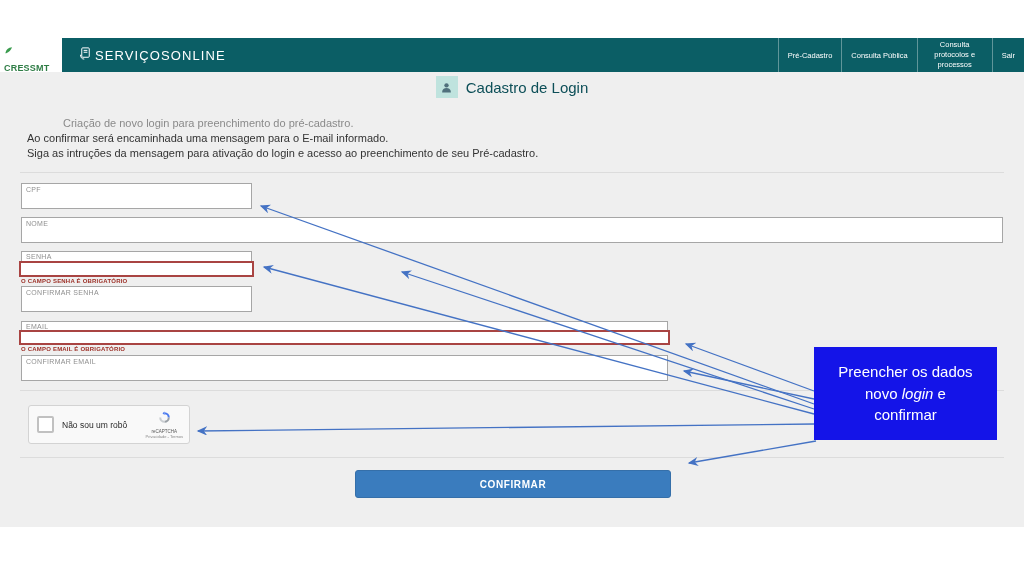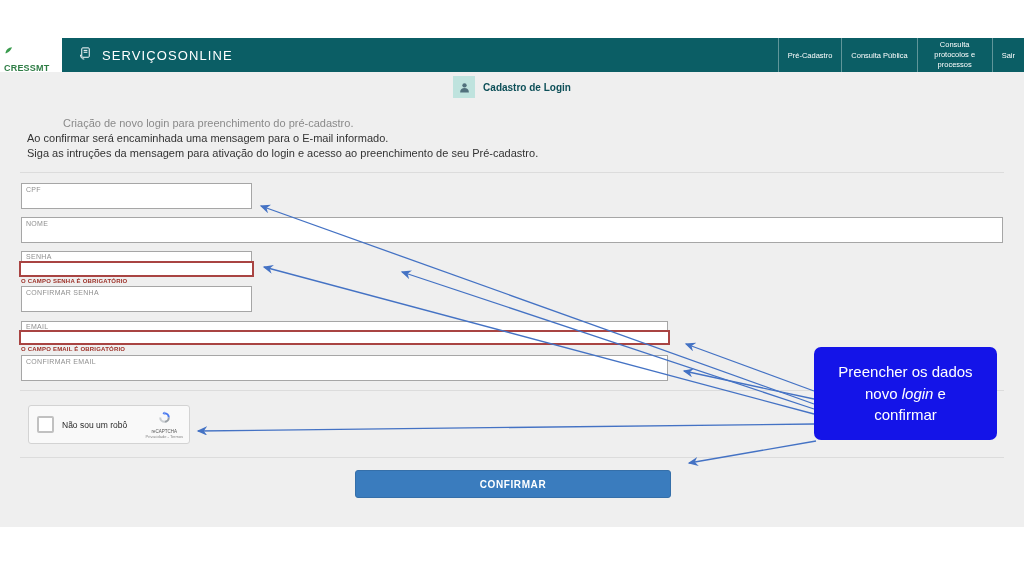--- a/index.html
+++ b/index.html
@@ -2,40 +2,40 @@
 <html><head>
 <meta charset="utf-8">
 <style>
   html,body{margin:0;padding:0;background:#fff;}
   #screen{position:relative;width:1024px;height:576px;background:#ffffff;overflow:hidden;
           font-family:"Liberation Sans",sans-serif;}
 
   
   .header-bar{position:absolute;left:62px;right:0;top:38px;height:34px;background:#0b5e65;
               display:flex;align-items:stretch;}
-  .brand{display:flex;align-items:center;gap:9px;padding-left:16px;color:#fff;}
+  .brand{display:flex;align-items:center;gap:2px;padding-left:16px;color:#fff;}
   .brand-title{font-size:13px;letter-spacing:1.1px;font-weight:500;color:#fff;}
   .nav{margin-left:auto;display:flex;align-items:stretch;}
   .nav-item{display:flex;align-items:center;justify-content:center;text-align:center;color:#fff;
             font-size:7.5px;padding:0 9px;border-left:1px solid rgba(255,255,255,.35);cursor:pointer;}
   .nav-item.multi{width:64px;line-height:1.35;padding:0 5px;}
 
   .logo{position:absolute;left:4px;top:41px;width:56px;height:28px;cursor:pointer;}
   .logo-row{display:flex;align-items:flex-start;gap:1px;flex-direction:column;}
   .logo-text{font-size:9px;font-weight:bold;color:#2f7d46;letter-spacing:.2px;margin-top:3px;}
   .logo-bar{width:48px;height:3px;background:#8fc7a2;margin-top:1px;margin-left:4px;border-radius:1px;}
 
   
   .content{position:absolute;left:0;top:72px;width:1024px;height:455px;background:#efefef;}
 
   .title-row{position:absolute;left:0;right:0;top:76px;display:flex;justify-content:center;
              align-items:center;gap:8px;}
   .title-icon{width:22px;height:22px;background:#bfe3de;display:flex;align-items:center;
               justify-content:center;}
-  .page-title{font-size:10px;font-weight:bold;color:#0d4f58;}
+  .page-title{font-size:15px;font-weight:normal;color:#0d4f58;}
 
   .intro{position:absolute;left:27px;top:116px;font-size:11px;line-height:15px;color:#333;}
   .intro .muted{color:#8a8a8a;margin-left:36px;}
 
   .hr{position:absolute;left:20px;right:20px;border-top:1px solid #dcdcdc;}
 
   
   .box{position:absolute;background:#fff;border:1px solid #a6a6a6;}
   .lbl{position:absolute;top:2px;left:4px;font-size:7px;color:#8f8f8f;letter-spacing:.3px;}
   .box input{position:absolute;left:3px;top:10px;width:calc(100% - 8px);height:11px;border:0;
@@ -59,21 +59,21 @@
 
   
   .btn{position:absolute;left:355px;top:470px;width:314px;height:26px;background:#3a7cbe;
        border:1px solid #356fa9;border-radius:3px;color:#fff;font-weight:bold;font-size:10px;
        letter-spacing:.6px;display:flex;align-items:center;justify-content:center;cursor:pointer;}
 
   
   .arrows{position:absolute;left:0;top:0;width:1024px;height:576px;z-index:5;pointer-events:none;}
   .callout{position:absolute;left:814px;top:347px;width:183px;height:93px;background:#1414e8;
            color:#fff;z-index:6;display:flex;flex-direction:column;align-items:center;
-           justify-content:center;font-size:15px;line-height:1.45;text-align:center;border-radius:7px;}
+           justify-content:center;font-size:15px;line-height:1.45;text-align:center;}
   .callout i{font-style:italic;}
 </style>
 </head>
 <body>
 
 <div id="screen">
 
   <div class="logo">
     <div class="logo-row">
       <span>

